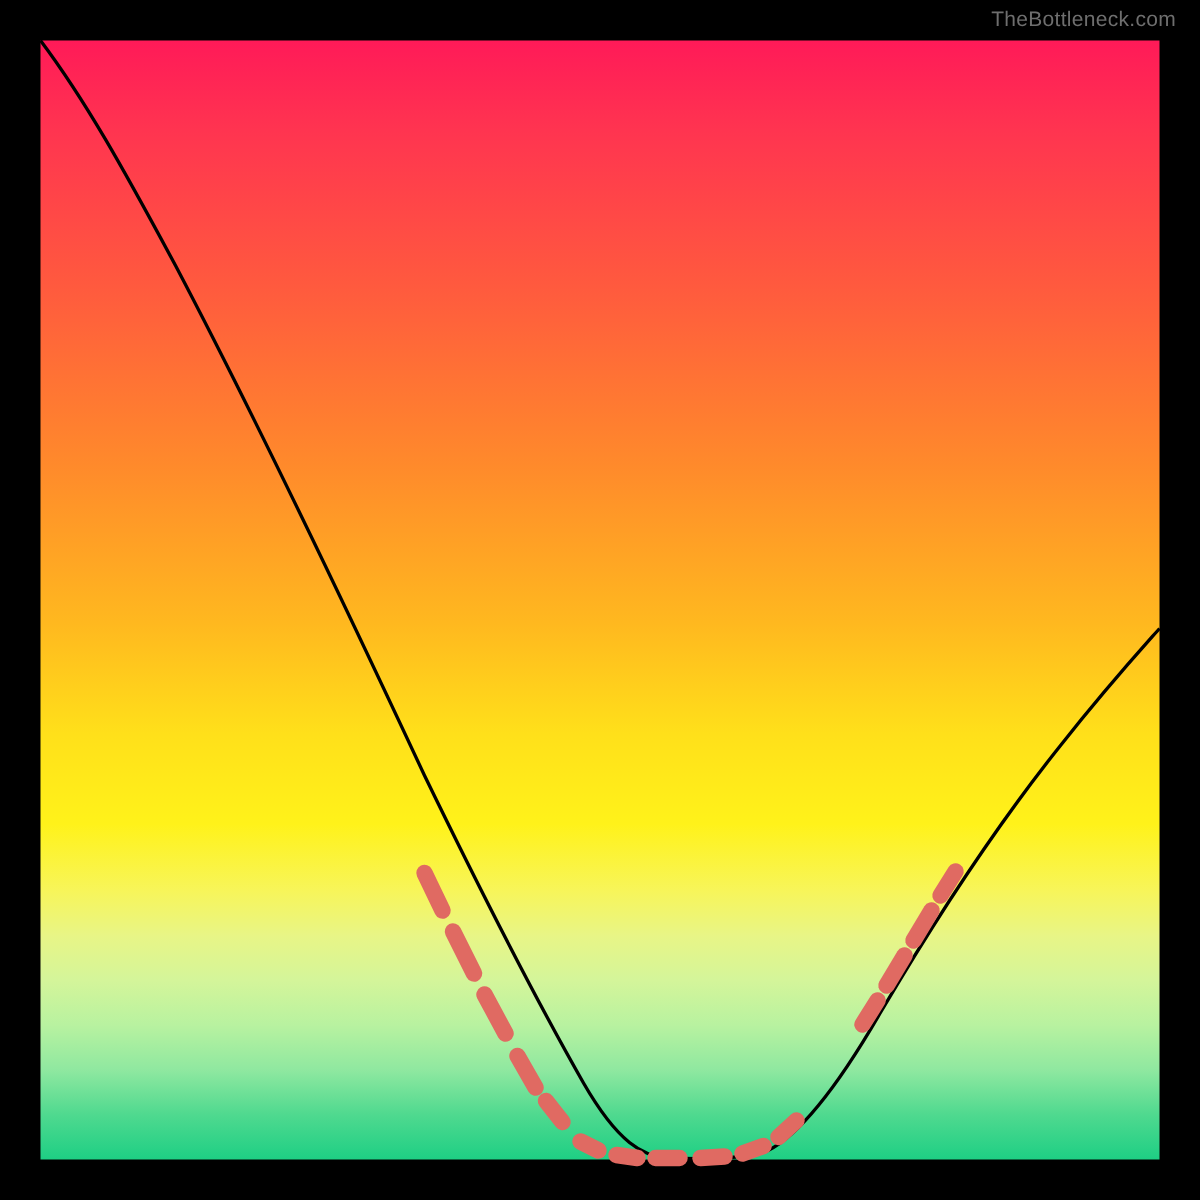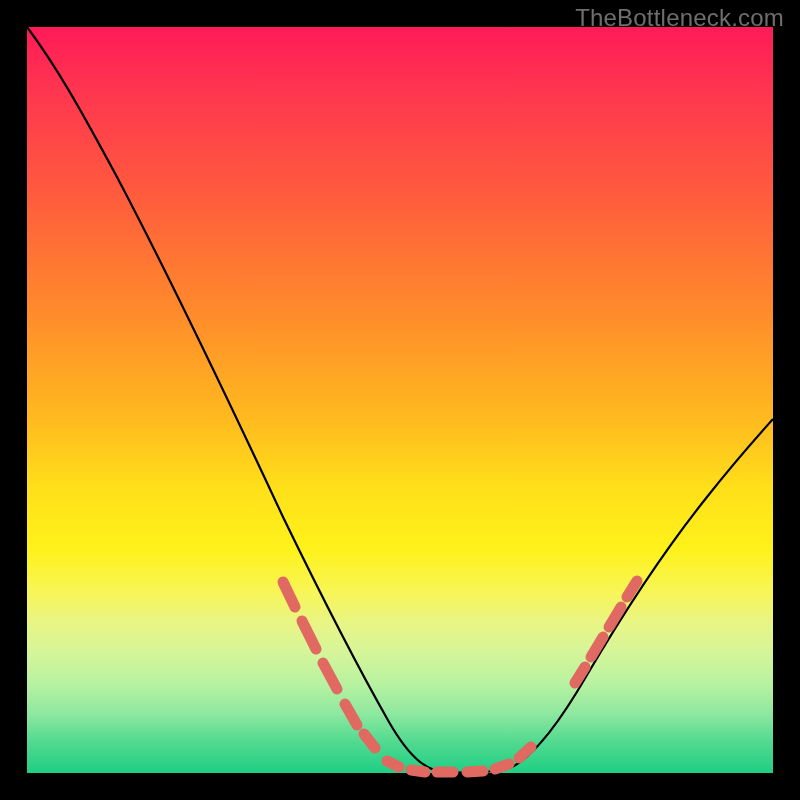--- a/index.html
+++ b/index.html
@@ -42,21 +42,21 @@
       #8fe8a0 92%,
       #4fd98f 96%,
       #1ecf84 100%
     );
   }
   .watermark {
     position: absolute;
     top: 4px;
     right: 16px;
     color: #6e6e6e;
-    font-size: 24px;
+    font-size: 14px;
     font-weight: 500;
     letter-spacing: 0.2px;
   }
   svg.curve {
     position: absolute;
     top: 27px;
     left: 27px;
     width: 746px;
     height: 746px;
     overflow: visible;

